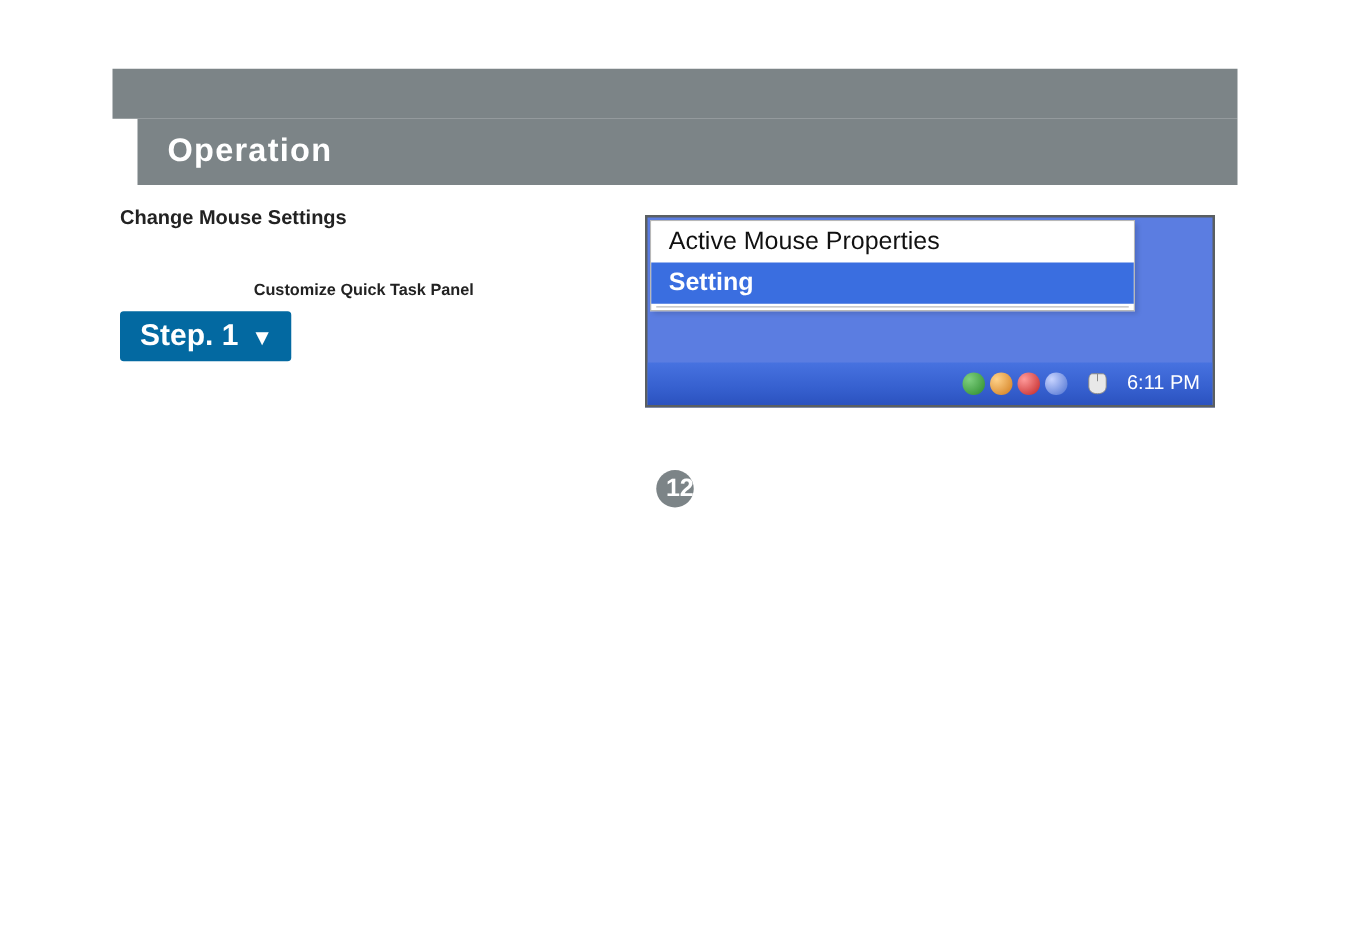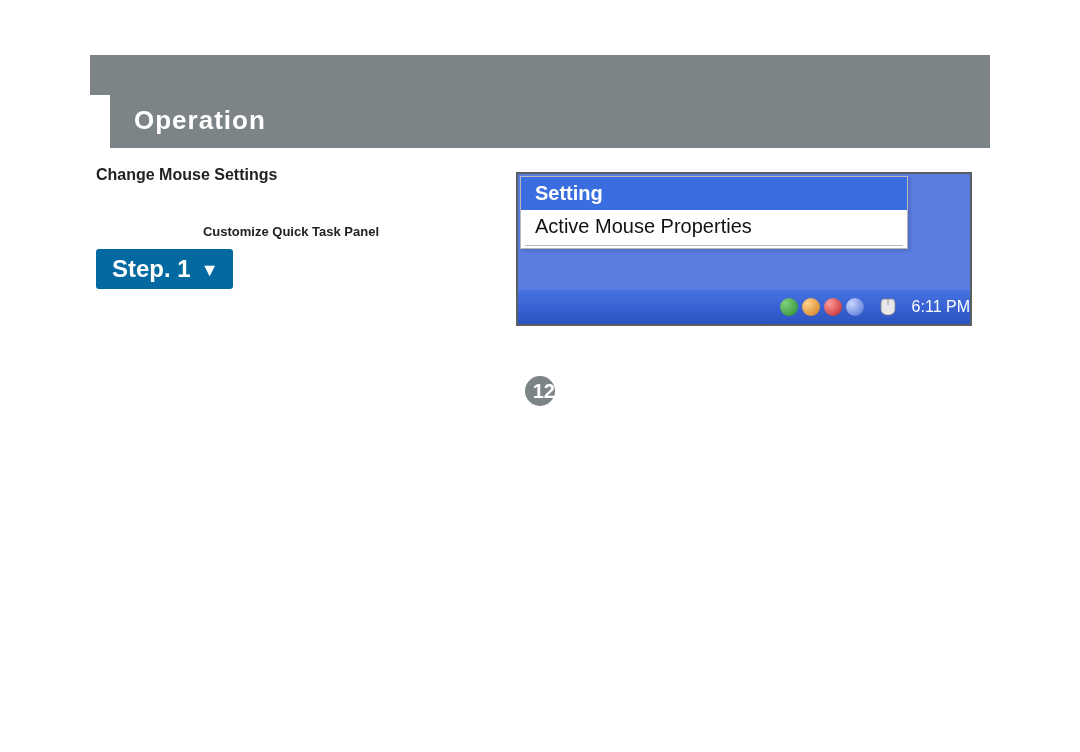--- a/index.html
+++ b/index.html
@@ -121,20 +121,21 @@
   .taskbar {
     position: absolute;
     left: 0;
     right: 0;
     bottom: 0;
     height: 34px;
     background: linear-gradient(to bottom, #4772e0 0%, #3660cf 60%, #2b52bf 100%);
     display: flex;
     align-items: center;
     justify-content: flex-end;
+    padding-right: 10px;
     gap: 14px;
     color: #fff;
     font-family: Tahoma, Arial, sans-serif;
     font-size: 16px;
   }
   .tray-icons {
     display: flex;
     gap: 4px;
     align-items: center;
   }
@@ -188,22 +189,22 @@
         <span>Step. 1</span>
         <span class="tri">▼</span>
       </div>
 
     </div>
 
     <div class="right-col">
       <div class="screenshot">
 
         <div class="menu">
+          <div class="menu-item">Active Mouse Properties</div>
           <div class="menu-item selected">Setting</div>
-          <div class="menu-item">Active Mouse Properties</div>
           <div class="menu-separator"></div>
         </div>
 
         <div class="taskbar">
           <div class="tray-icons">
             <span class="tray-icon ic1"></span>
             <span class="tray-icon ic2"></span>
             <span class="tray-icon ic3"></span>
             <span class="tray-icon ic4"></span>
           </div>

